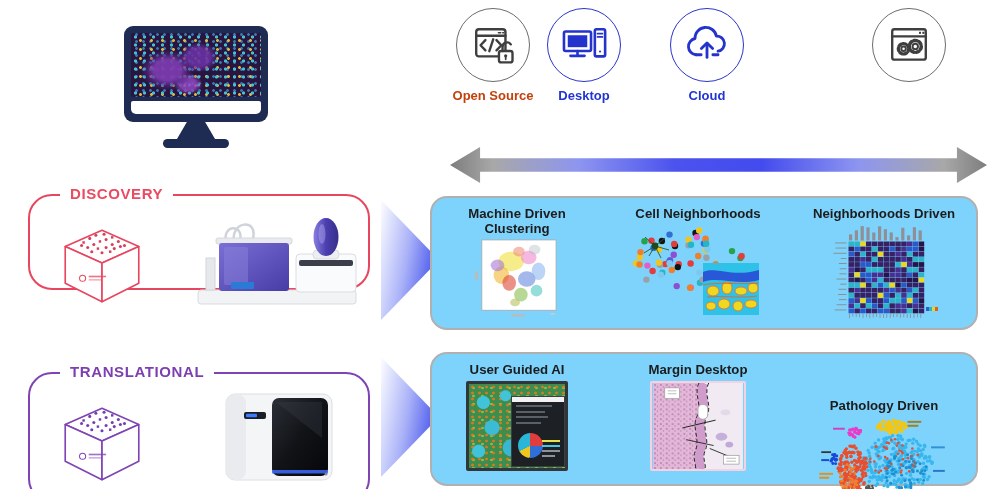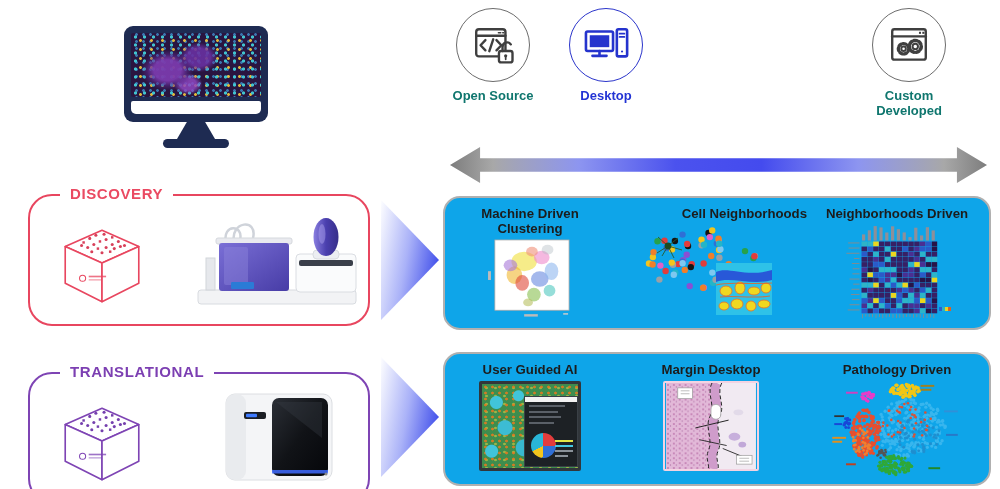--- a/index.html
+++ b/index.html
@@ -25,59 +25,59 @@
     clip-path:polygon(26% 0,74% 0,100% 100%,0 100%);}
   .monitor-base{position:absolute;left:39px;top:113px;width:66px;height:9px;background:#1e2b52;border-radius:5px;}
 
   
   .approach{position:absolute;top:8px;width:100px;text-align:center;}
   .icon-circle{width:74px;height:74px;border-radius:50%;margin:0 auto;display:flex;align-items:center;justify-content:center;box-sizing:border-box;}
   .icon-circle svg{width:52px;height:52px;stroke:currentColor;fill:none;stroke-linecap:round;stroke-linejoin:round;}
   .icon-circle.dark{border:1.6px solid #6c6c6c;color:#3f3f3f;}
   .icon-circle.blue{border:1.6px solid #2b35cb;color:#2533cd;}
   .approach-label{margin-top:7px;font-size:13px;font-weight:700;line-height:1.12;}
-  .approach-label.dark{color:#0f766e;}
+  .approach-label.dark{color:#c2410c;}
   .approach-label.blue{color:#2334d4;}
 
   
   .spectrum-arrow{position:absolute;left:450px;top:147px;width:537px;height:36px;
     background:linear-gradient(90deg,#7d7d7d 0%,#a8a8a8 8%,#8d95f0 24%,#4b52ee 42%,#444bee 58%,#8d95f0 76%,#a8a8a8 92%,#7d7d7d 100%);
     clip-path:polygon(0% 50%,5.6% 0%,5.6% 31%,94.4% 31%,94.4% 0%,100% 50%,94.4% 100%,94.4% 69%,5.6% 69%,5.6% 100%);}
 
   
   .workflow{position:absolute;left:28px;width:342px;border-radius:24px;box-sizing:border-box;}
-  .workflow.discovery{top:194px;height:132px;border:2.5px solid #e8465f;}
+  .workflow.discovery{top:194px;height:96px;border:2.5px solid #e8465f;}
   .workflow.translational{top:372px;height:131px;border:2.5px solid #7e44b4;}
   .workflow-label{position:absolute;top:-11px;left:30px;background:#fff;padding:0 10px;
     font-size:15px;font-weight:800;letter-spacing:.6px;}
   .workflow.discovery .workflow-label{color:#ea4a62;}
   .workflow.translational .workflow-label{color:#7c3fb2;}
   .cube{position:absolute;left:22px;top:24px;}
   .instrument-d{position:absolute;left:138px;top:20px;}
   .instrument-t{position:absolute;left:188px;top:12px;}
 
   
   .chevron{position:absolute;width:58px;height:120px;
     background:linear-gradient(100deg,rgba(240,243,255,.15) 0%,#aab2f8 45%,#2c3ce8 96%);
     clip-path:polygon(0 0,100% 50%,0 100%);}
   .chevron.c1{left:381px;top:200px;}
   .chevron.c2{left:381px;top:357px;}
 
   
-  .panel{position:absolute;left:443px;width:548px;height:134px;border:2px solid #b0b0b0;border-radius:17px;
-    background:#0ea5e9;box-sizing:border-box;display:flex;}
+  .panel{position:absolute;left:430px;width:548px;height:134px;border:2px solid #b0b0b0;border-radius:17px;
+    background:#7dd3fc;box-sizing:border-box;display:flex;}
   .panel.p1{top:196px;}
   .panel.p2{top:352px;}
   .panel-item{position:relative;text-align:center;}
   .panel.p1 .panel-item:nth-child(1){width:170px;}
-  .panel.p1 .panel-item:nth-child(2){width:192px;text-align:right;}
+  .panel.p1 .panel-item:nth-child(2){width:192px;}
   .panel.p1 .panel-item:nth-child(3){width:180px;}
   .panel.p2 .panel-item:nth-child(1){width:170px;}
   .panel.p2 .panel-item:nth-child(2){width:192px;}
-  .panel.p2 .panel-item:nth-child(3){width:180px;}
+  .panel.p2 .panel-item:nth-child(3){width:180px;margin-top:36px;}
   .item-title{margin:8px auto 2px;font-size:13.2px;font-weight:600;color:#1c1c1c;line-height:1.15;}
   .panel.p1 .panel-item:nth-child(1) .item-title{max-width:120px;}
 
   .thumb-umap{display:block;margin:2px auto 0;}
   .nbh-wrap{position:relative;width:150px;height:96px;margin:0 auto;}
   .nbh-dots-svg{position:absolute;left:2px;top:2px;}
   .nbh-voronoi{position:absolute;left:80px;top:40px;}
   .thumb-heatmap{display:block;margin:0 auto;}
   .thumb-margin{display:block;margin:4px auto 0;border:2px solid #f3d3e2;border-radius:2px;}
   .thumb-path{display:block;margin:0 auto;}
@@ -139,50 +139,60 @@
         <path d="M27.2,19.5 l4.5,4.7 -4.5,4.7"></path>
         <rect x="29.5" y="29.5" width="12.5" height="10.5" rx="2" fill="#fff"></rect>
         <path d="M32.8,29.5 v-3.5 a4.2,4.2 0 0 1 7.6,-2.6"></path>
         <circle cx="35.7" cy="34" r="1.5" fill="currentColor" stroke="none"></circle>
         <path d="M35.7,34.8 v2.4" stroke-width="1.6"></path>
       </svg>
     </div>
     <div class="approach-label dark">Open Source</div>
   </div>
 
-  <div class="approach" style="left:556px">
+  <div class="approach" style="left:534px">
     <div class="icon-circle blue">
       <svg viewBox="0 0 48 48" stroke-width="2.4">
         <rect x="5.5" y="11.5" width="25" height="18" rx="1.5"></rect>
         <rect x="9" y="15" width="18" height="11" fill="currentColor" stroke="none"></rect>
         <path d="M18,29.5 V33.5 M11.5,34 H24.5"></path>
         <rect x="34" y="9.5" width="9.5" height="25" rx="1.5"></rect>
         <path d="M36.5,13.5 h4.5 M36.5,16.5 h4.5" stroke-width="1.6"></path>
         <circle cx="38.8" cy="30" r="1" fill="currentColor" stroke="none"></circle>
       </svg>
     </div>
     <div class="approach-label blue">Desktop</div>
   </div>
 
+  <div class="approach" style="left:657px">
+    <div class="icon-circle blue">
+      <svg viewBox="0 0 48 48" stroke-width="2.6">
+        <path d="M13.8,33 a7.6,7.6 0 0 1 -0.9,-15 10,10 0 0 1 19.8,-2.2 7,7 0 0 1 1.5,13.9"></path>
+        <path d="M13.8,33 h4.8 M29.4,33 h4.8"></path>
+        <path d="M24,35.5 V22.5"></path>
+        <path d="M18.8,27.3 24,22.1 29.2,27.3"></path>
+      </svg>
+    </div>
+    <div class="approach-label blue">Cloud</div>
+  </div>
 
 
   <div class="approach" style="left:859px">
     <div class="icon-circle dark">
       <svg viewBox="0 0 48 48" stroke-width="2.2">
         <rect x="8.5" y="9.5" width="31" height="28" rx="2"></rect>
         <path d="M8.5,16 H39.5"></path>
         <rect x="33.2" y="11.8" width="1.9" height="1.9" fill="currentColor" stroke="none"></rect>
         <rect x="36.3" y="11.8" width="1.9" height="1.9" fill="currentColor" stroke="none"></rect>
         <circle cx="19" cy="27.5" r="4.8" stroke-width="3.1" stroke-dasharray="2.4 1.9"></circle>
         <circle cx="19" cy="27.5" r="2.1" stroke-width="1.8"></circle>
         <circle cx="29.8" cy="25.3" r="5.5" stroke-width="3.3" stroke-dasharray="2.7 2.1"></circle>
         <circle cx="29.8" cy="25.3" r="2.5" stroke-width="1.8"></circle>
       </svg>
     </div>
-    <div class="approach-label dark">Custom Developed</div>
   </div>
 
   <div class="spectrum-arrow"></div>
 
   <section class="workflow discovery">
     <span class="workflow-label">DISCOVERY</span>
     <svg class="cube" width="100" height="94" viewBox="0 0 96 92">
       <g stroke="#e8465f" stroke-width="1.6" fill="#fff" stroke-linejoin="round">
         <polygon points="12,26 48,10 84,26 48,42"></polygon>
         <polygon points="12,26 12,62 48,80 48,42"></polygon>

